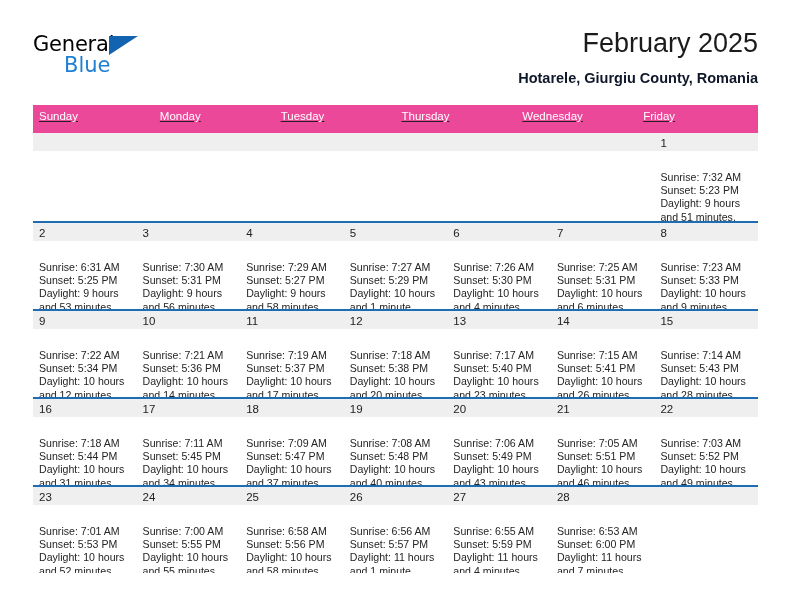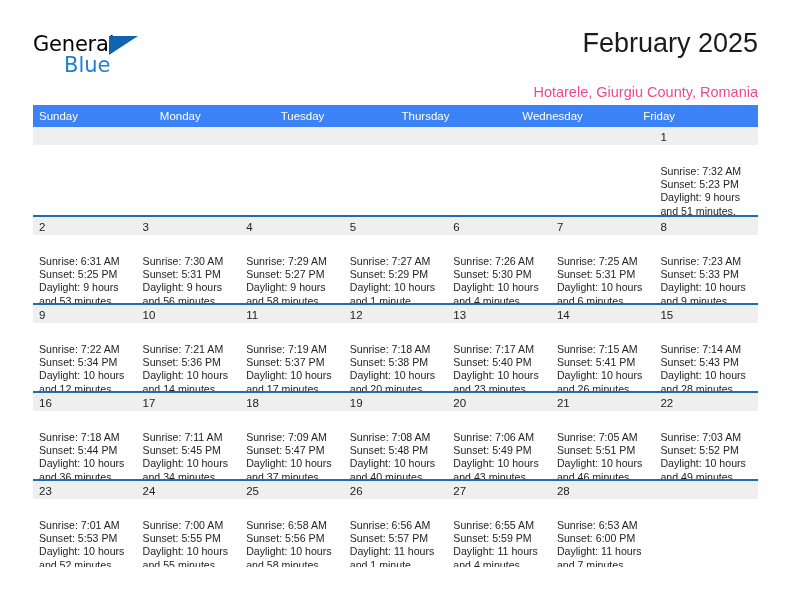--- a/index.html
+++ b/index.html
@@ -73,37 +73,39 @@
     text-align: right;
   }
   .cal-title {
     font-size: 27px;
     color: #1b1b1b;
     line-height: 1.18;
     white-space: nowrap;
   }
   .cal-subtitle {
     font-size: 14.5px;
-    color: #ec4899;
-    margin-top: 24px;
+    color: #0f172a;
+    margin-top: 10px;
     line-height: 1.2;
     white-space: nowrap;
+    font-weight: bold;
   }
 
   
   .calendar {
     position: absolute;
     left: 33px;
     top: 105px;
     width: 725px;
   }
   .weekdays {
     display: flex;
-    background: #3b82f6;
-    height: 22px;
+    background: #ec4899;
+    height: 28px;
+    text-decoration: underline;
   }
   .weekday {
     flex: 1 1 0;
     color: #ffffff;
     font-size: 11.5px;
     line-height: 22px;
     padding-left: 6px;
     box-sizing: border-box;
     overflow: hidden;
     white-space: nowrap;
@@ -337,21 +339,21 @@
             </div>
           </div>
         </div>
         <div class="week">
           <div class="day">
             <div class="daynum-band"><span class="daynum">16</span></div>
             <div class="day-info">
               <div>Sunrise: 7:18 AM</div>
               <div>Sunset: 5:44 PM</div>
               <div>Daylight: 10 hours</div>
-              <div>and 36 minutes.</div>
+              <div>and 31 minutes.</div>
             </div>
           </div>
           <div class="day">
             <div class="daynum-band"><span class="daynum">17</span></div>
             <div class="day-info">
               <div>Sunrise: 7:11 AM</div>
               <div>Sunset: 5:45 PM</div>
               <div>Daylight: 10 hours</div>
               <div>and 34 minutes.</div>
             </div>

